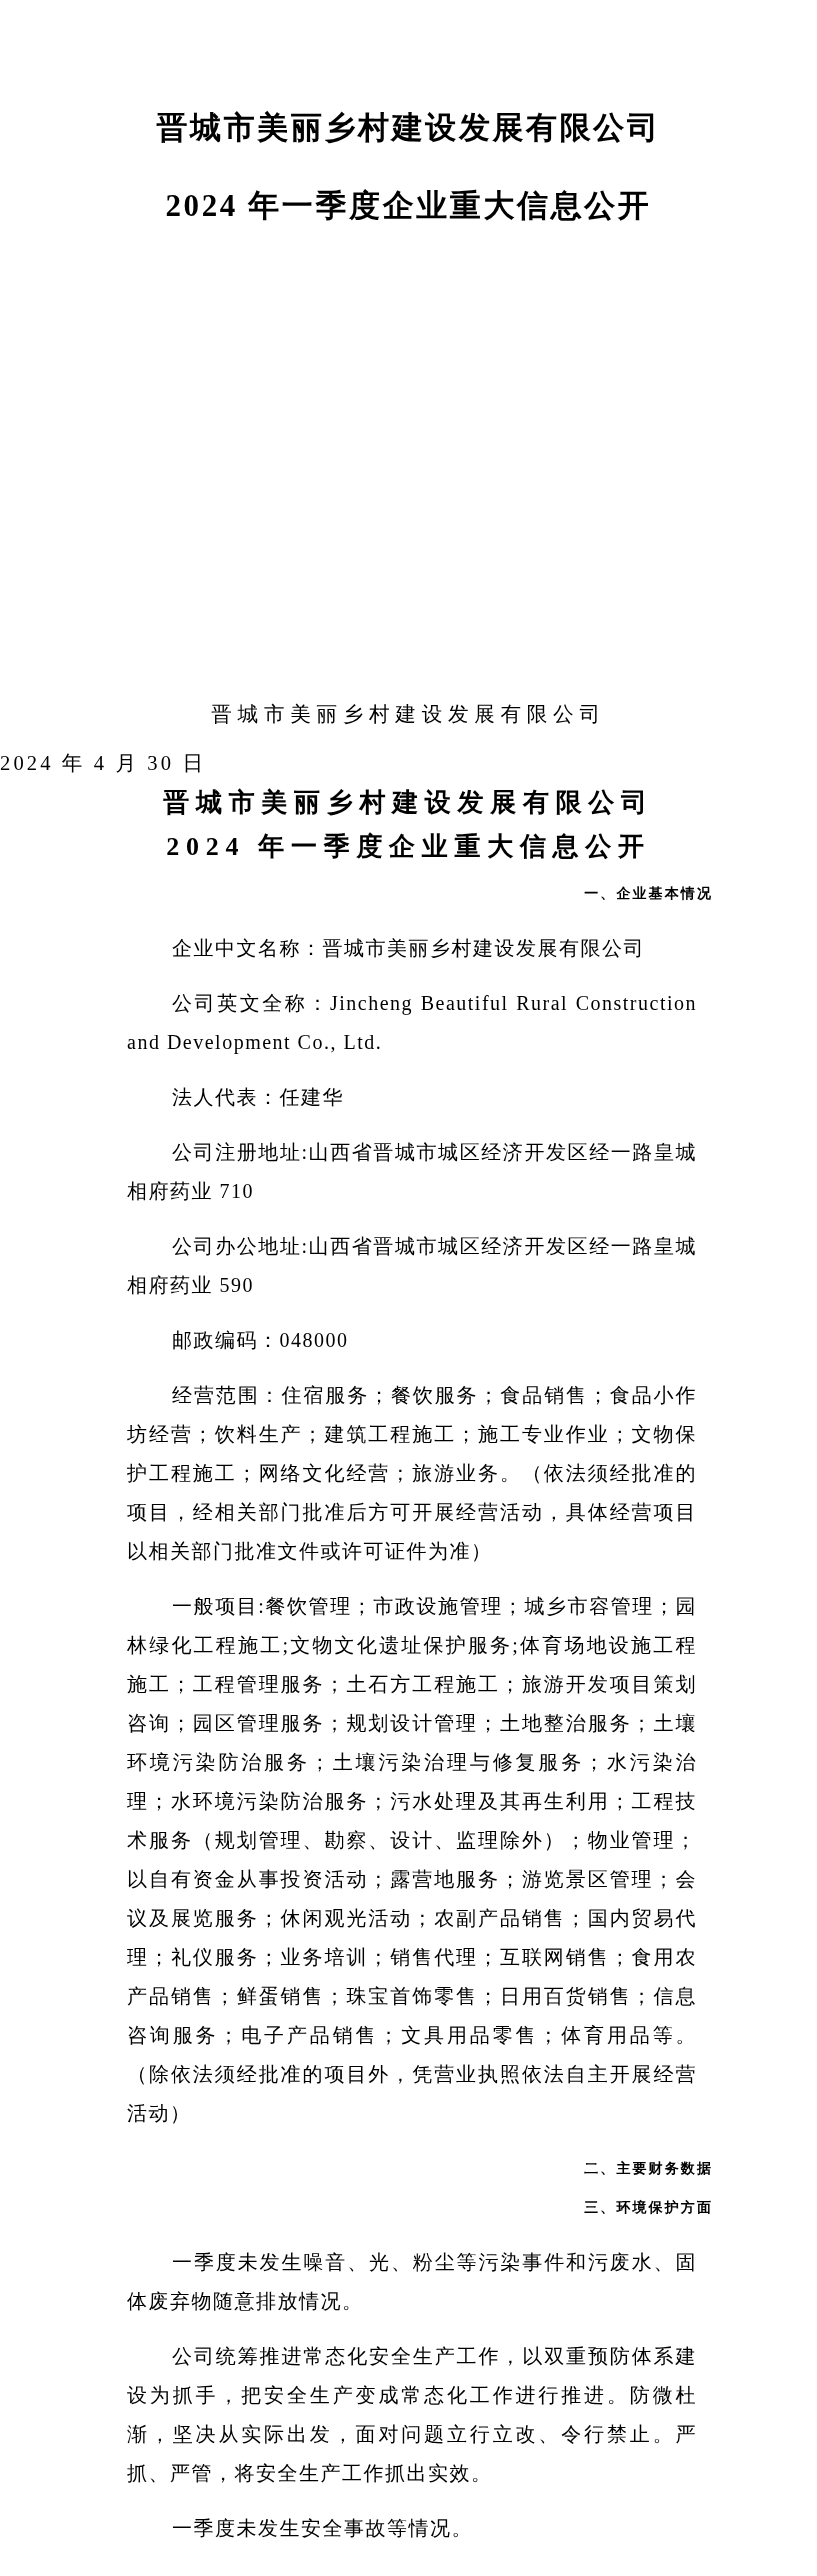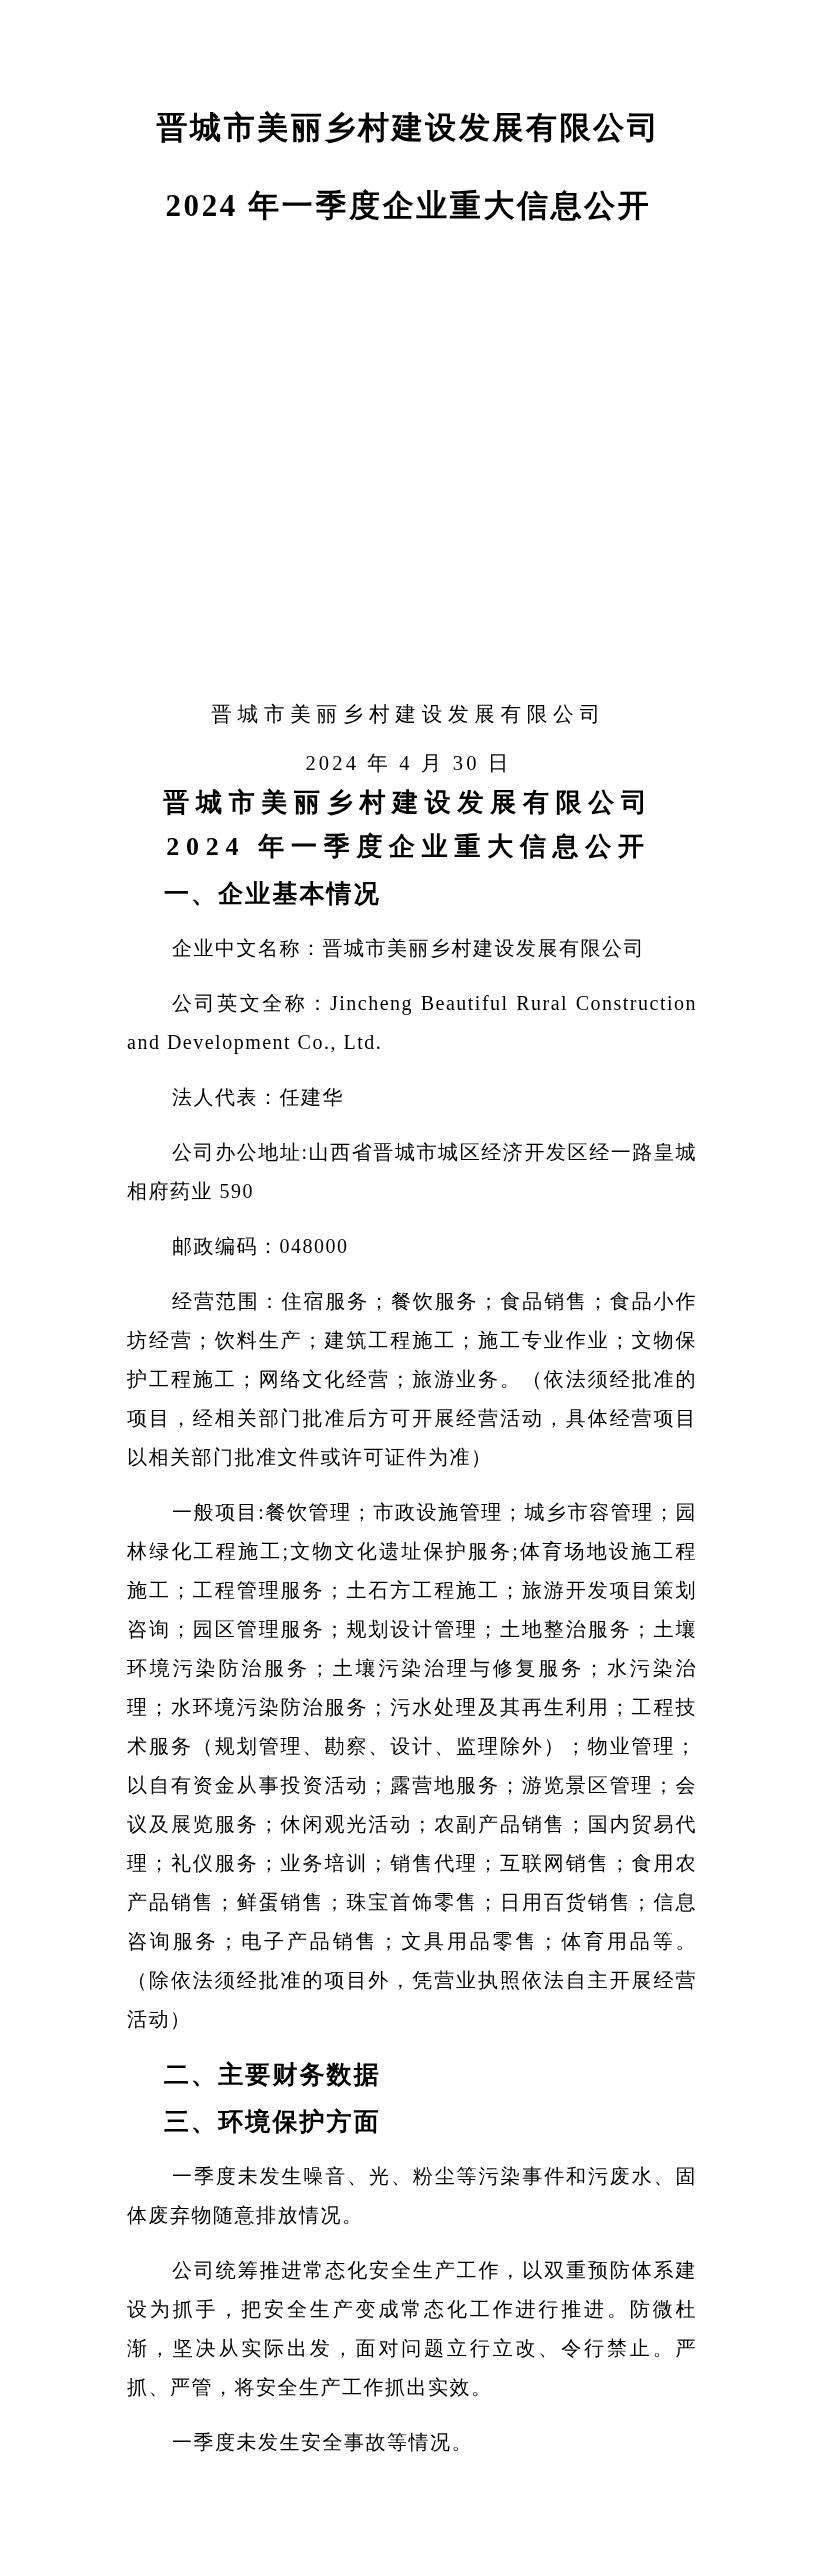--- a/index.html
+++ b/index.html
@@ -29,21 +29,20 @@
 
   
   .mid-name {
     text-align: center;
     font-size: 20.6px;
     line-height: 25px;
     letter-spacing: 5.7px;
     margin: 0;
   }
   .mid-date {
-    text-align: center;
     font-size: 20.6px;
     line-height: 25px;
     letter-spacing: 3.1px;
     margin: 24px 0 0 0;
   }
   .mid-bold {
     text-align: center;
     font-weight: bold;
     font-size: 26px;
     line-height: 31px;
@@ -60,26 +59,26 @@
     letter-spacing: 1.5px;
     text-align: justify;
   }
   .doc-body p {
     margin: 16px;
     text-indent: 45px;
   }
   .section-heading {
     font-family: "Liberation Sans", "DejaVu Sans", sans-serif;
     font-weight: bold;
-    font-size: 25px;
+    font-size: 14px;
     line-height: 39px;
     letter-spacing: 2.1px;
-    margin: 8px;
+    margin: 0;
     text-indent: 45px;
-    text-align: left;
+    text-align: right;
   }
 </style>
 </head>
 <body>
 
 <div class="page">
 
   <h1 class="cover-title first">晋城市美丽乡村建设发展有限公司</h1>
   <h1 class="cover-title second">2024 年一季度企业重大信息公开</h1>
 
@@ -89,20 +88,21 @@
   <p class="mid-date">2024 年 4 月 30 日</p>
   <h2 class="mid-bold">晋城市美丽乡村建设发展有限公司</h2>
   <h2 class="mid-bold second">2024 年一季度企业重大信息公开</h2>
 
   <div class="doc-body">
 
     <h3 class="section-heading">一、企业基本情况</h3>
     <p>企业中文名称：晋城市美丽乡村建设发展有限公司</p>
     <p>公司英文全称：Jincheng Beautiful Rural Construction and Development Co., Ltd.</p>
     <p>法人代表：任建华</p>
+    <p>公司注册地址:山西省晋城市城区经济开发区经一路皇城相府药业 710</p>
     <p>公司办公地址:山西省晋城市城区经济开发区经一路皇城相府药业 590</p>
     <p>邮政编码：048000</p>
     <p>经营范围：住宿服务；餐饮服务；食品销售；食品小作坊经营；饮料生产；建筑工程施工；施工专业作业；文物保护工程施工；网络文化经营；旅游业务。（依法须经批准的项目，经相关部门批准后方可开展经营活动，具体经营项目以相关部门批准文件或许可证件为准）</p>
     <p>一般项目:餐饮管理；市政设施管理；城乡市容管理；园林绿化工程施工;文物文化遗址保护服务;体育场地设施工程施工；工程管理服务；土石方工程施工；旅游开发项目策划咨询；园区管理服务；规划设计管理；土地整治服务；土壤环境污染防治服务；土壤污染治理与修复服务；水污染治理；水环境污染防治服务；污水处理及其再生利用；工程技术服务（规划管理、勘察、设计、监理除外）；物业管理；以自有资金从事投资活动；露营地服务；游览景区管理；会议及展览服务；休闲观光活动；农副产品销售；国内贸易代理；礼仪服务；业务培训；销售代理；互联网销售；食用农产品销售；鲜蛋销售；珠宝首饰零售；日用百货销售；信息咨询服务；电子产品销售；文具用品零售；体育用品等。（除依法须经批准的项目外，凭营业执照依法自主开展经营活动）</p>
 
     <h3 class="section-heading">二、主要财务数据</h3>
 
     <h3 class="section-heading">三、环境保护方面</h3>
     <p>一季度未发生噪音、光、粉尘等污染事件和污废水、固体废弃物随意排放情况。</p>
 

